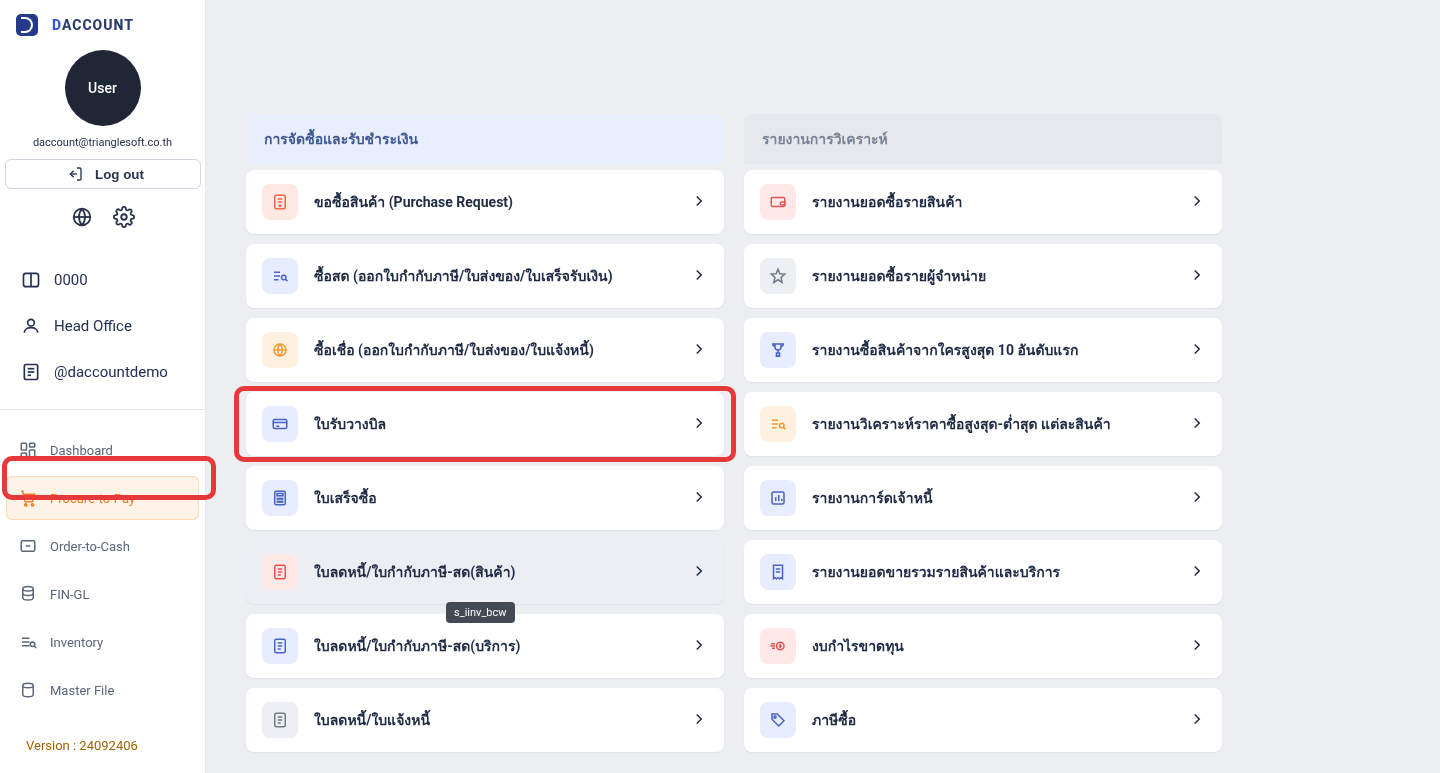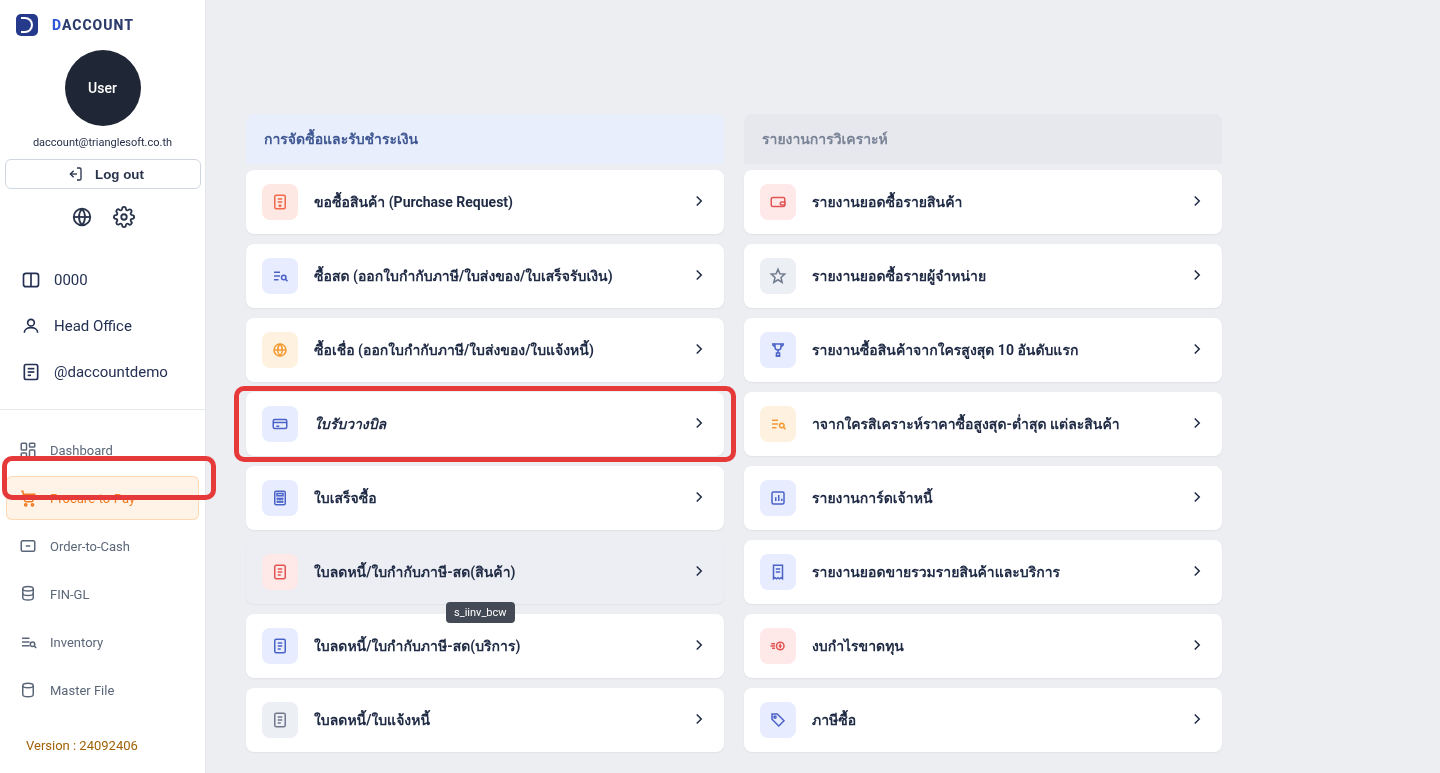--- a/index.html
+++ b/index.html
@@ -339,21 +339,21 @@
                   <path d="M4 12h16"></path>
                   <path d="M12 4a12 12 0 0 1 0 16"></path>
                   <path d="M12 4a12 12 0 0 0 0 16"></path>
                 </svg>
               </span>
       <span class="row-label">ซื้อเชื่อ (ออกใบกำกับภาษี/ใบส่งของ/ใบแจ้งหนี้)</span>
       <span class="chev"><svg width="18" height="18" viewBox="0 0 24 24" fill="none" stroke="currentColor" stroke-width="2">
                   <polyline points="9 6 15 12 9 18"></polyline>
                 </svg></span>
     </div>
-            <div class="row-card" style="position: relative; font-style: italic;">
+            <div class="row-card" style="position: relative;">
       <span class="row-icon tile-blue">
                 <svg width="18" height="18" viewBox="0 0 24 24" fill="none" stroke="currentColor" stroke-width="2">
                   <rect x="3" y="6" width="18" height="12" rx="2"></rect>
                   <line x1="3" y1="10" x2="21" y2="10"></line>
                   <line x1="7" y1="15" x2="11" y2="15"></line>
                 </svg>
               </span>
       <span class="row-label">ใบรับวางบิล</span>
       <span class="chev"><svg width="18" height="18" viewBox="0 0 24 24" fill="none" stroke="currentColor" stroke-width="2">
                   <polyline points="9 6 15 12 9 18"></polyline>
@@ -469,21 +469,21 @@
             <div class="row-card" style="position: relative;">
       <span class="row-icon tile-amber">
                 <svg width="18" height="18" viewBox="0 0 24 24" fill="none" stroke="currentColor" stroke-width="2">
                   <line x1="4" y1="7" x2="12" y2="7"></line>
                   <line x1="4" y1="12" x2="12" y2="12"></line>
                   <line x1="4" y1="17" x2="10" y2="17"></line>
                   <circle cx="17" cy="14" r="3"></circle>
                   <line x1="19.5" y1="16.5" x2="22" y2="19"></line>
                 </svg>
               </span>
-      <span class="row-label">าจากใครสิเคราะห์ราคาซื้อสูงสุด-ต่ำสุด แต่ละสินค้า</span>
+      <span class="row-label">รายงานวิเคราะห์ราคาซื้อสูงสุด-ต่ำสุด แต่ละสินค้า</span>
       <span class="chev"><svg width="18" height="18" viewBox="0 0 24 24" fill="none" stroke="currentColor" stroke-width="2">
                   <polyline points="9 6 15 12 9 18"></polyline>
                 </svg></span>
     </div>
             <div class="row-card" style="position: relative; justify-content: center;">
       <span class="row-icon tile-blue">
                 <svg width="18" height="18" viewBox="0 0 24 24" fill="none" stroke="currentColor" stroke-width="2">
                   <rect x="4" y="4" width="16" height="16" rx="2"></rect>
                   <line x1="9" y1="16" x2="9" y2="11"></line>
                   <line x1="13" y1="16" x2="13" y2="8"></line>

